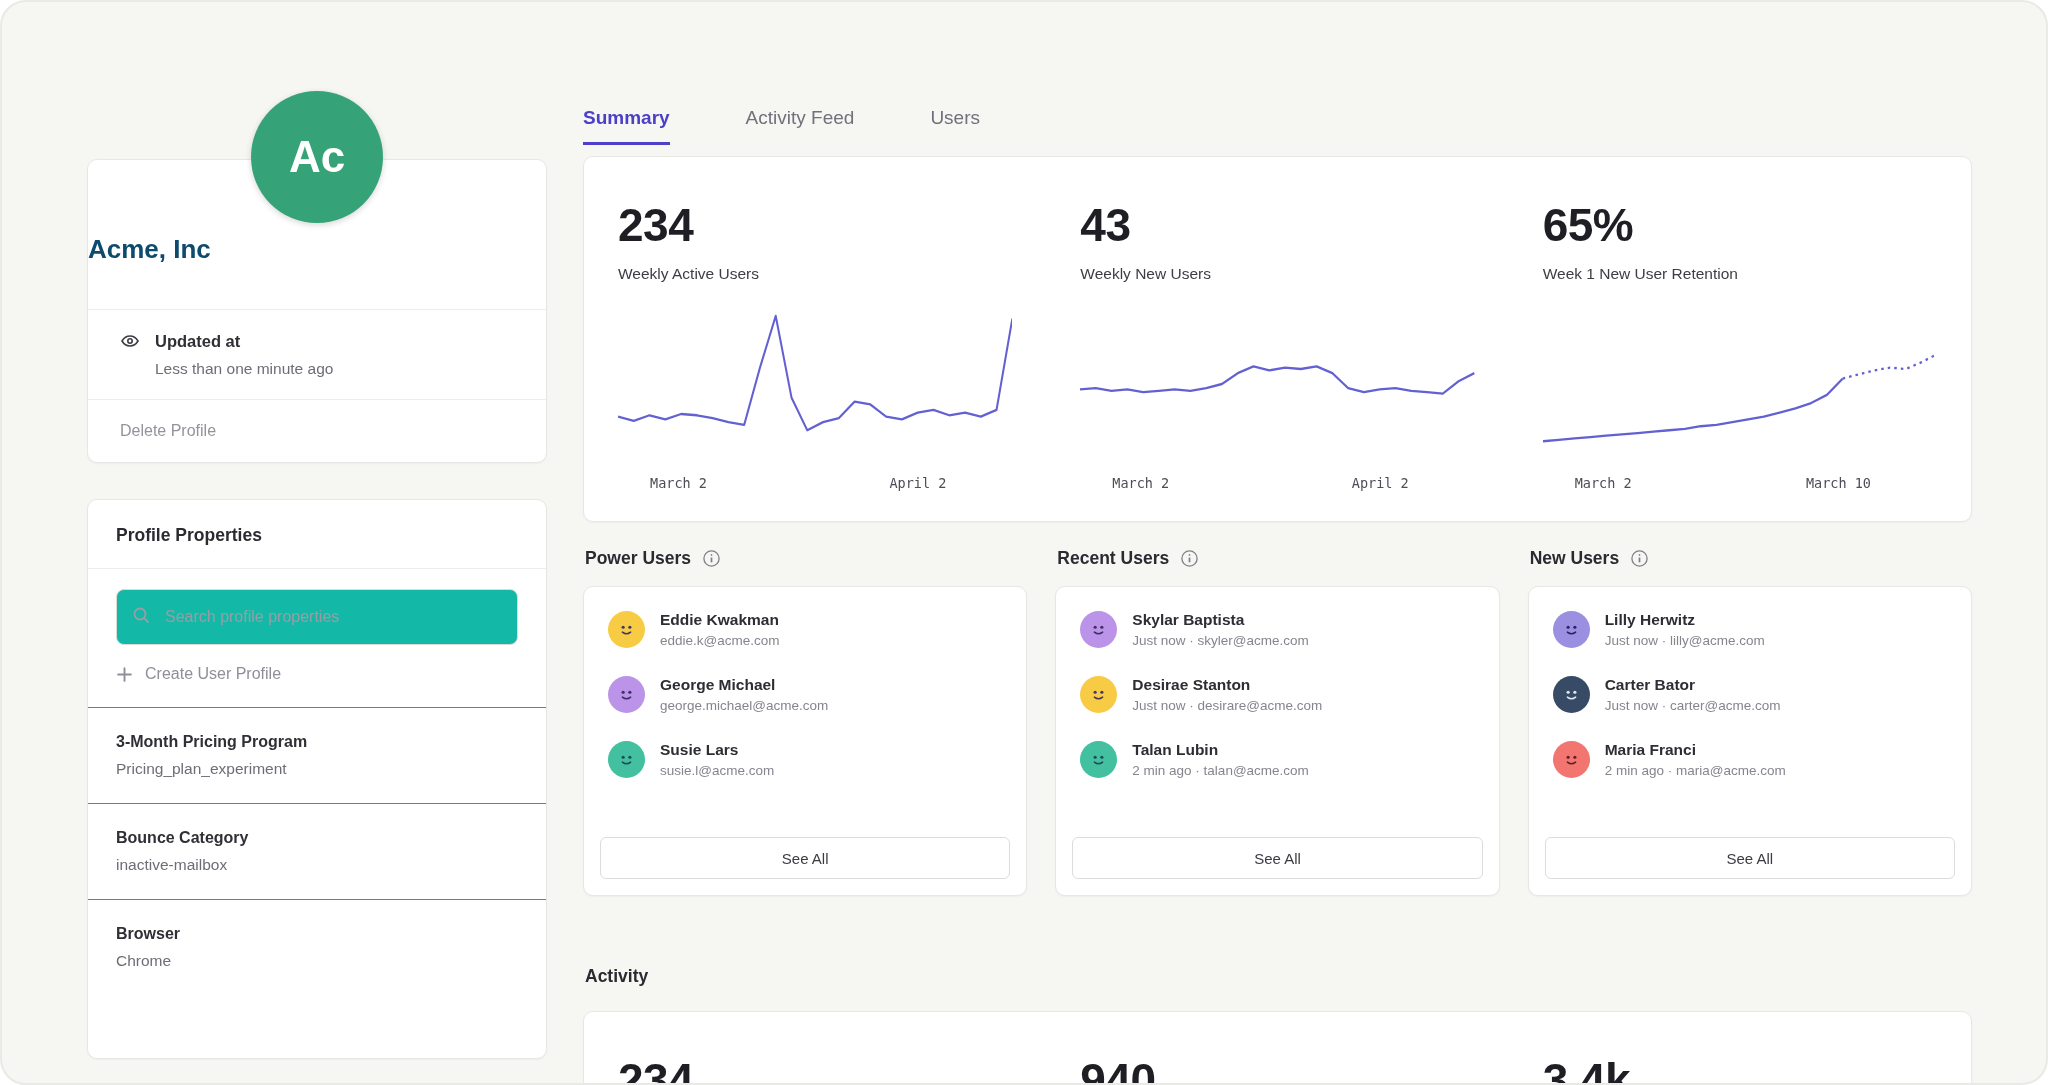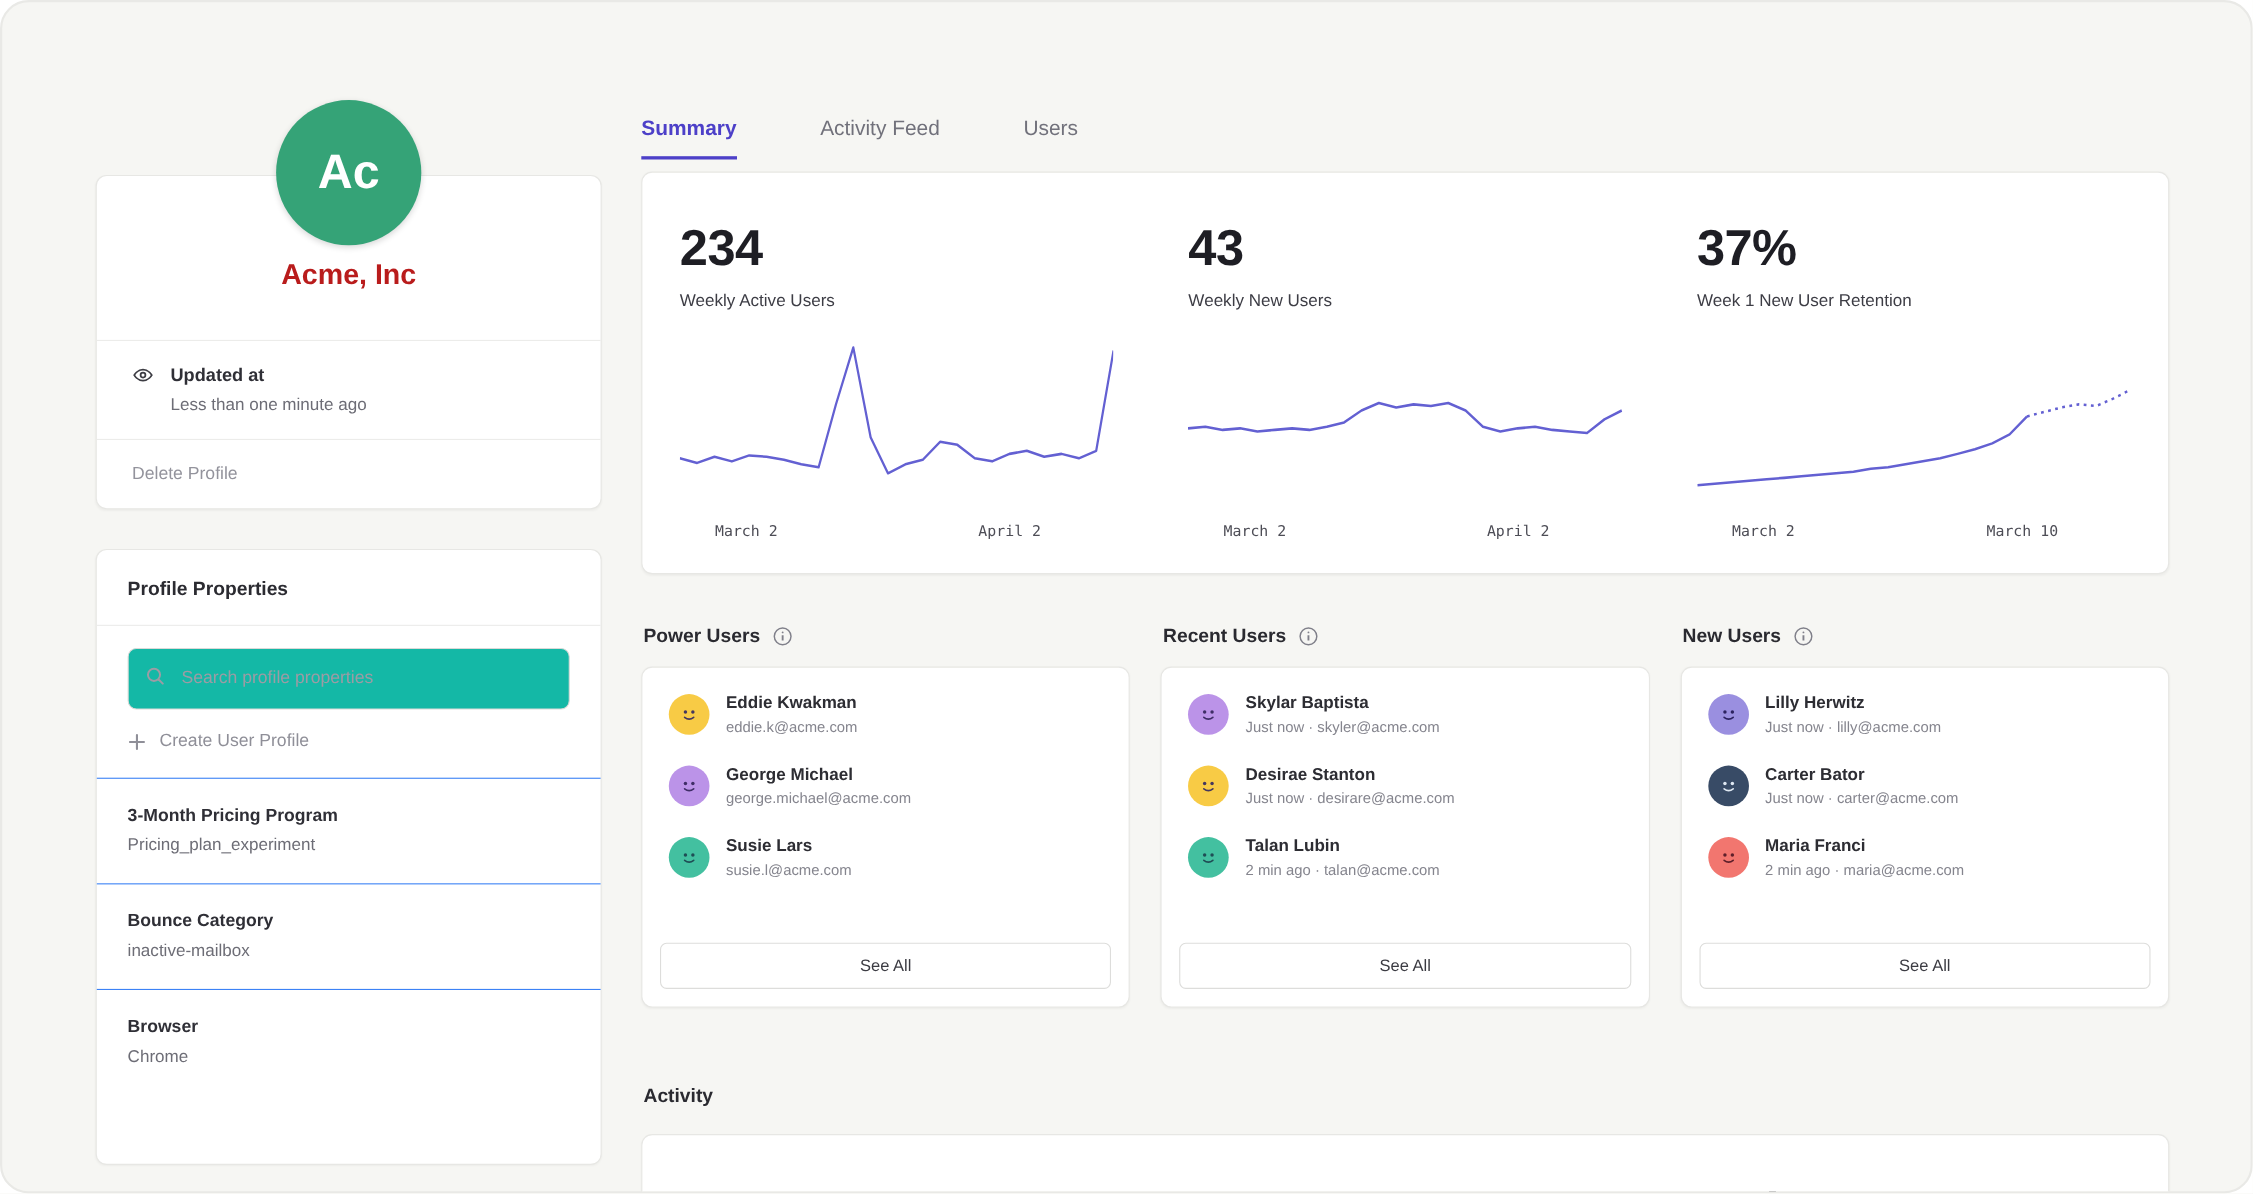--- a/index.html
+++ b/index.html
@@ -7,21 +7,21 @@
   body{background:#ffffff;font-family:"Liberation Sans",sans-serif;overflow:hidden;position:relative}
   .frame{position:absolute;inset:0;background:#f6f6f3;border:2px solid #e9e9e6;border-radius:26px;overflow:hidden}
   .layout{display:flex;gap:36px;padding:0 74px 0 85px;height:100%}
 
   
   .sidebar{width:460px;flex:none;padding-top:89px;display:flex;flex-direction:column}
   .org-avatar{width:132px;height:132px;border-radius:50%;margin:0 auto;display:flex;align-items:center;justify-content:center;
     color:#fff;font-size:44px;font-weight:700;position:relative;z-index:2;box-shadow:0 2px 6px rgba(0,0,0,.16)}
   .card{background:#fff;border:1px solid #e7e7e4;border-radius:10px;box-shadow:0 1px 2px rgba(0,0,0,.04)}
   .profile-card{margin-top:-64px;position:relative;z-index:1}
-  .org-name{font-size:26px;font-weight:700;color:#b91c1c;text-align:center;padding:74px 0 44px}
+  .org-name{font-size:26px;font-weight:700;color:#0c4a6e;padding:74px 0 44px}
   .field-row{border-top:1px solid #ececea;padding:21px 32px;position:relative}
   .field-label-row{display:flex;align-items:center;gap:15px;color:#2f2f36}
   .field-label{font-size:16.5px;font-weight:600}
   .icon{display:inline-flex;color:#3c3c43}
   .field-value{margin:9px 0 0 35px;font-size:15.5px;color:#6d6d76}
   .chevron{position:absolute;right:28px;top:50%;transform:translateY(-30%);color:#4a4a52;cursor:pointer}
   .delete-row{border-top:1px solid #ececea;padding:22px 32px;font-size:16px;color:#93939c;cursor:pointer}
 
   .props-card{margin-top:36px;min-height:560px}
   .props-header{font-size:17.5px;font-weight:700;color:#2b2b31;padding:25px 28px 22px}
@@ -44,21 +44,21 @@
 
   .stats-card{margin-top:11px;display:flex;padding:40px 0 30px}
   .stat-col{flex:1;padding:0 34px;min-width:0}
   .stat-number{font-size:46px;line-height:56px;font-weight:700;color:#1e1e24;letter-spacing:-.5px}
   .stat-label{margin-top:12px;font-size:15.5px;color:#3d3d45}
   .spark{height:150px;margin-top:26px}
   .spark svg{width:100%;height:100%;display:block}
   .axis{display:flex;justify-content:space-between;margin-top:16px;padding:0 66px 0 32px;
     font-family:"DejaVu Sans Mono",monospace;font-size:13.5px;color:#4d4d56}
 
-  .lists-row{display:flex;gap:28px;margin-top:46px}
+  .lists-row{display:flex;gap:28px;margin-top:26px}
   .list-col{flex:1;display:flex;flex-direction:column;min-width:0}
   .list-header{display:flex;align-items:center;gap:11px;margin:0 0 17px 2px}
   .list-title{font-size:17.5px;font-weight:700;color:#2a2a30}
   .info-icon{display:inline-flex;color:#80808a;cursor:pointer}
   .user-card{display:flex;flex-direction:column;min-height:310px;padding-top:10px}
   .user-row{display:flex;align-items:center;gap:15px;padding:14px 24px;cursor:pointer}
   .avatar{width:37px;height:37px;border-radius:50%;flex:none;display:flex;align-items:center;justify-content:center}
   .avatar svg{width:27px;height:27px}
   .user-text{display:flex;flex-direction:column;min-width:0}
   .user-name{font-size:15.5px;font-weight:600;color:#2d2d33}
@@ -165,21 +165,21 @@
               <svg viewBox="0 0 390 130" preserveAspectRatio="none">
                 <polyline points="0.0,69.7 15.6,68.5 31.2,70.9 46.8,69.7 62.4,72.1 78.0,70.9 93.6,69.7 109.2,70.9 124.8,68.5 140.4,65.0 156.0,55.6 171.6,49.7 187.2,53.2 202.8,50.8 218.4,52.0 234.0,49.7 249.6,55.6 265.2,68.5 280.8,72.1 296.4,69.7 312.0,68.5 327.6,70.9 343.2,72.1 358.8,73.3 374.4,62.6 390.0,55.6" fill="none" stroke="#6360d2" stroke-width="2" stroke-linejoin="round"></polyline>
               </svg>
             </div>
           <div class="axis">
             <span>March 2</span>
             <span>April 2</span>
           </div>
         </div>
         <div class="stat-col">
-          <div class="stat-number">37%</div>
+          <div class="stat-number">65%</div>
           <div class="stat-label">Week 1 New User Retention</div>
           <div class="spark">
               <svg viewBox="0 0 390 130" preserveAspectRatio="none">
                 <polyline points="0.0,114.6 15.6,113.4 31.2,112.2 46.8,111.0 62.4,109.8 78.0,108.7 93.6,107.5 109.2,106.3 124.8,105.1 140.4,103.9 156.0,101.6 171.6,100.4 187.2,98.0 202.8,95.7 218.4,93.3 234.0,89.8 249.6,86.2 265.2,81.5 280.8,74.4 296.4,60.3" fill="none" stroke="#6360d2" stroke-width="2" stroke-linejoin="round"></polyline>
                 <polyline points="296.4,60.3 312.0,56.7 327.6,53.2 343.2,50.8 358.8,52.0 374.4,46.1 390.0,39.0" fill="none" stroke="#6360d2" stroke-width="2" stroke-linejoin="round" stroke-dasharray="2.5 4"></polyline>
               </svg>
             </div>
           <div class="axis">
             <span>March 2</span>
             <span>March 10</span>

